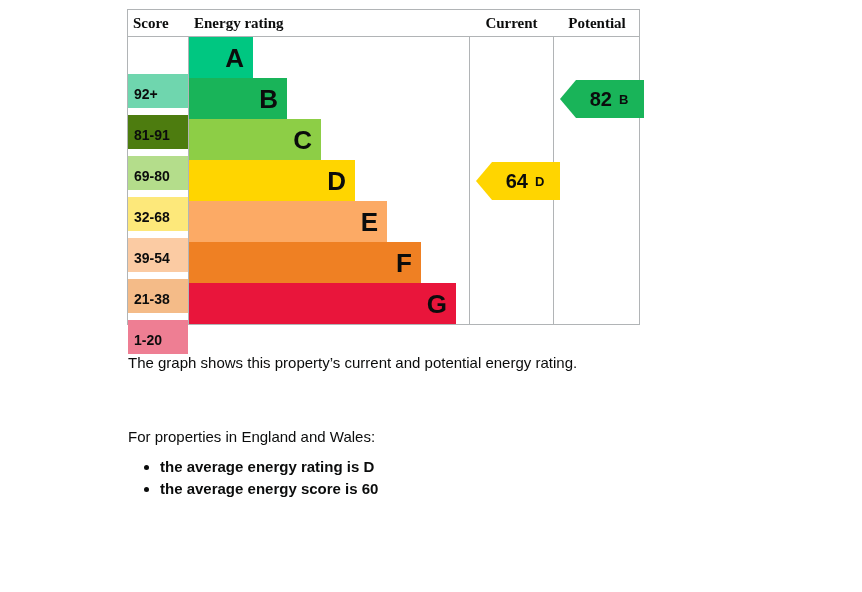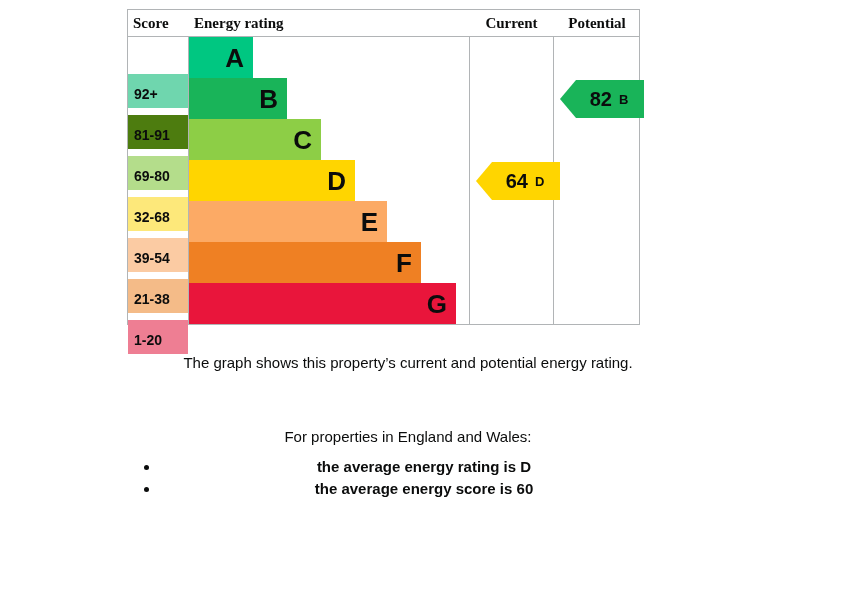--- a/index.html
+++ b/index.html
@@ -75,21 +75,21 @@
   }
   .marker .mk-score {
     font-size: 20px; font-weight: bold; color: #0b0c0c;
   }
   .marker .mk-letter {
     font-size: 13px; font-weight: bold; color: #0b0c0c;
     margin-left: 7px;
   }
 
   
-  .prose { position: absolute; left: 128px; top: 352px; width: 560px; text-align: center; }
+  .prose { position: absolute; left: 128px; top: 352px; width: 560px; }
   .p-line { font-size: 15px; line-height: 22px; color: #0b0c0c; }
   .p-gap  { height: 26px; }
   .strong { font-weight: bold; }
   ul.bullets { margin: 8px 0 0 0; padding-left: 32px; font-weight: bold; }
   ul.bullets li { font-size: 15px; line-height: 22px; color: #0b0c0c; }
 </style>
 </head>
 <body>
 
 <div id="root">

